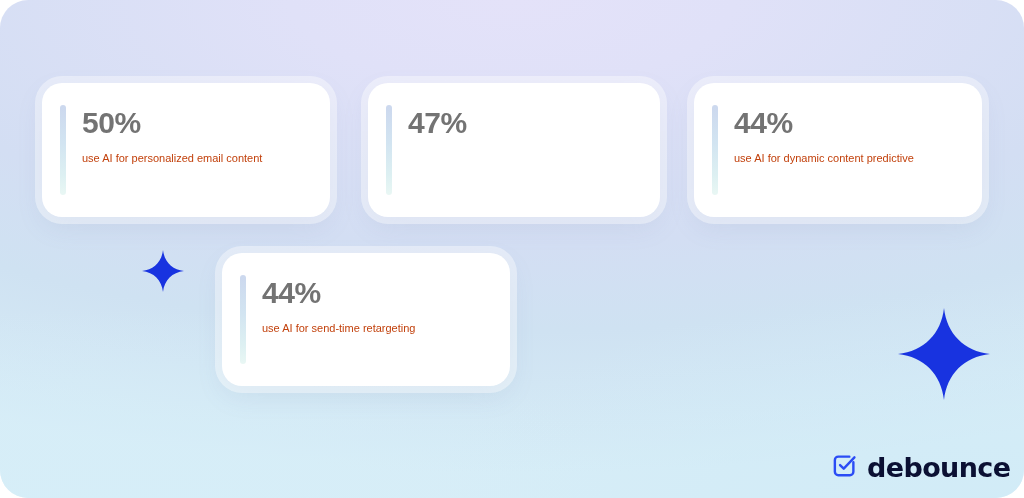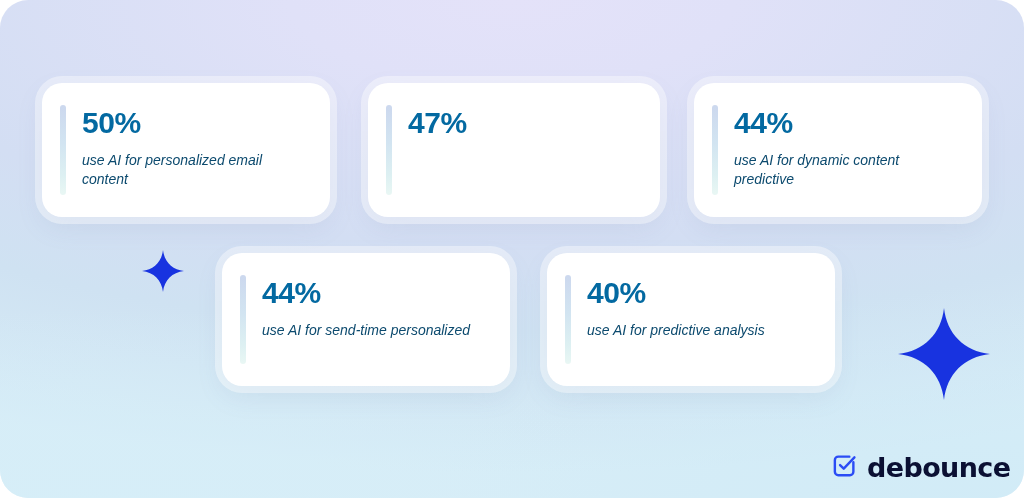--- a/index.html
+++ b/index.html
@@ -58,32 +58,31 @@
   .card-body {
     display: flex;
     flex-direction: column;
     justify-content: flex-start;
     padding-top: 2px;
   }
 
   .stat-value {
     font-size: 30px;
     font-weight: bold;
-    color: #0369a1;
+    color: #737373;
     letter-spacing: -0.4px;
     line-height: 1.05;
     margin-bottom: 12px;
   }
 
   .stat-label {
-    font-size: 14px;
-    color: #0c4a6e;
+    font-size: 11px;
+    color: #c2410c;
     line-height: 1.42;
     max-width: 240px;
-    font-style: italic;
   }
 
   
   #card-0 { left: 42px;  top: 83px;  width: 288px; height: 134px; }
   #card-1 { left: 368px; top: 83px;  width: 292px; height: 134px; }
   #card-2 { left: 694px; top: 83px;  width: 288px; height: 134px; }
   
   #card-3 { left: 222px; top: 253px; width: 288px; height: 133px; }
   #card-4 { left: 547px; top: 253px; width: 288px; height: 133px; }
 
@@ -142,31 +141,24 @@
     <div class="card-body">
       <div class="stat-value">44%</div>
       <div class="stat-label">use AI for dynamic content predictive</div>
     </div>
   </div>
 
   <div class="stat-card" id="card-3">
     <div class="accent-bar"></div>
     <div class="card-body">
       <div class="stat-value">44%</div>
-      <div class="stat-label">use AI for send-time personalized</div>
+      <div class="stat-label">use AI for send-time retargeting</div>
     </div>
   </div>
 
-  <div class="stat-card" id="card-4">
-    <div class="accent-bar"></div>
-    <div class="card-body">
-      <div class="stat-value">40%</div>
-      <div class="stat-label">use AI for predictive analysis</div>
-    </div>
-  </div>
 
   <div class="sparkle" id="sparkle-small">
     <svg viewBox="0 0 100 100" width="42" height="42" aria-hidden="true">
       <path d="M50 0 C53 28 72 47 100 50 C72 53 53 72 50 100 C47 72 28 53 0 50 C28 47 47 28 50 0 Z" fill="#1833e0"></path>
     </svg>
   </div>
 
   <div class="sparkle" id="sparkle-large">
     <svg viewBox="0 0 100 100" width="92" height="92" aria-hidden="true">
       <path d="M50 0 C53 28 72 47 100 50 C72 53 53 72 50 100 C47 72 28 53 0 50 C28 47 47 28 50 0 Z" fill="#1833e0"></path>

